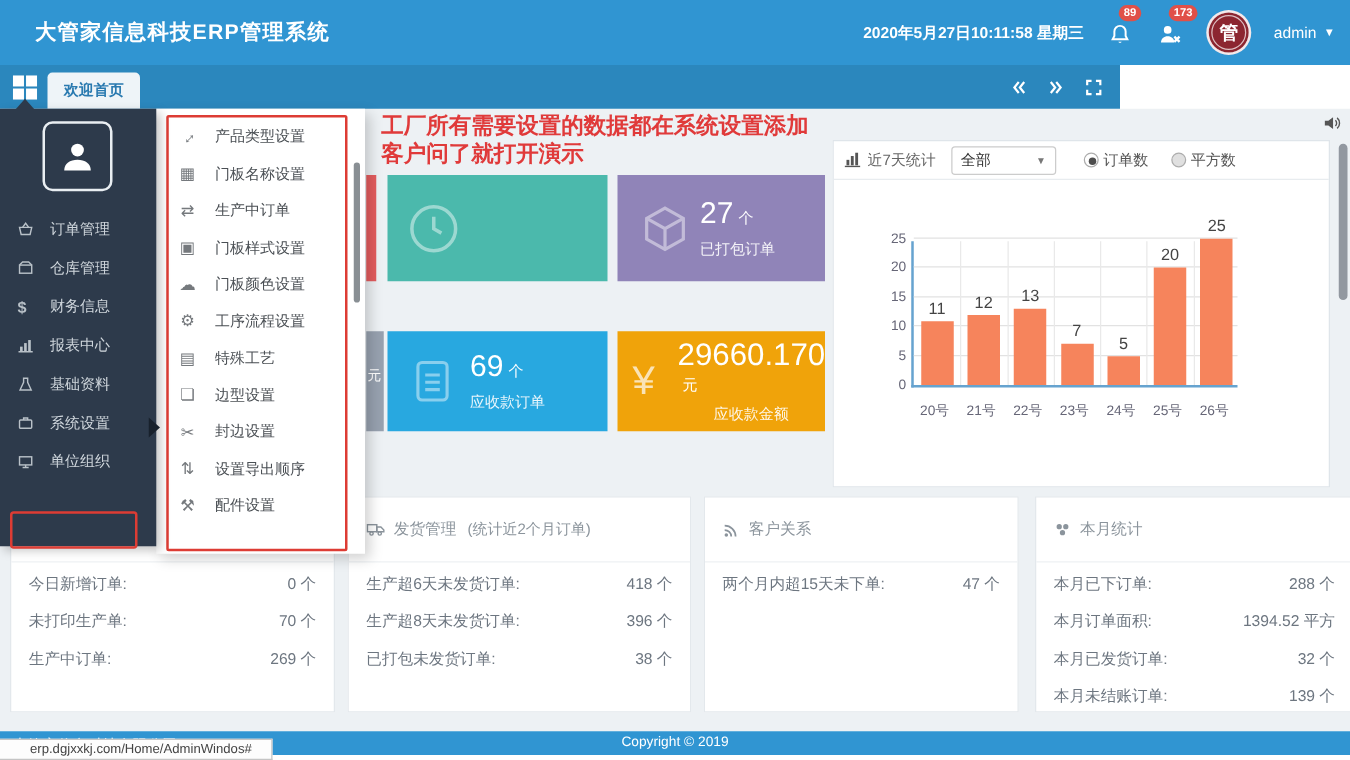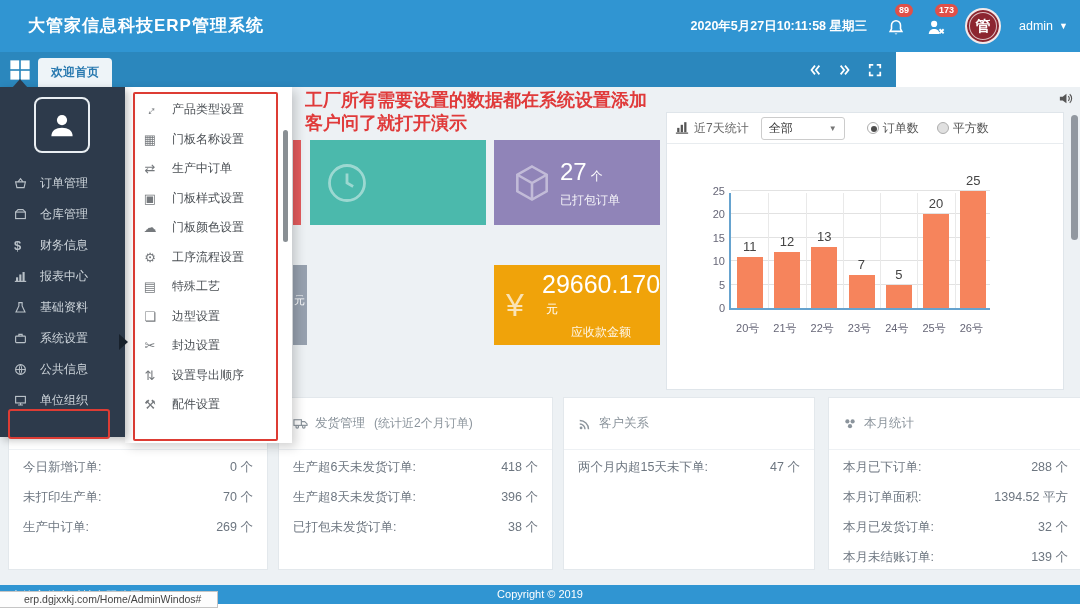--- a/index.html
+++ b/index.html
@@ -188,20 +188,29 @@
             <path d="M12 3l8 4.5v9L12 21l-8-4.5v-9L12 3z" fill="none" stroke="#fff" stroke-width="1.4"></path>
             <path d="M4 7.5l8 4.5 8-4.5M12 12v9" fill="none" stroke="#fff" stroke-width="1.4"></path>
           </svg>
         </span>
       <span class="ctext"><span class="cnum">27</span><span class="cunit">个</span><div class="clabel">已打包订单</div></span>
     </div>
 
     <div class="sliver" style="left: 293px; top: 178px; width: 14px; height: 80px; background: rgb(151, 161, 175);">
         <span>元</span>
       </div>
+    <div class="card" style="left: 310px; top: 178px; width: 176px; height: 80px; background: rgb(40, 168, 224);">
+      <span class="cicon">
+          <svg width="40" height="40" viewBox="0 0 24 24">
+            <rect x="5" y="3" width="14" height="18" rx="2" fill="none" stroke="#fff" stroke-width="1.5"></rect>
+            <path d="M8.5 9h7M8.5 12.5h7M8.5 16h7" stroke="#fff" stroke-width="1.5"></path>
+          </svg>
+        </span>
+      <span class="ctext"><span class="cnum">69</span><span class="cunit">个</span><div class="clabel">应收款订单</div></span>
+    </div>
     <div class="card" style="left: 494px; top: 178px; width: 166px; height: 80px; background: rgb(240, 163, 10);">
       <span class="cicon" style="left:12px; font-size:32px; opacity:.7;">¥</span>
       <span class="ctext" style="left:48px;"><span class="cnum" style="font-size:25px;">29660.170</span><span class="cunit">元</span><div class="clabel" style="text-align:center;">应收款金额</div></span>
     </div>
 
     <div class="chart-panel">
       <div class="cp-head">
         <span class="cp-title">
           <svg width="14" height="14" viewBox="0 0 16 16">
               <path d="M1 15h14" stroke="#555" stroke-width="1.4"></path>
@@ -411,29 +420,20 @@
               <svg width="13" height="13" viewBox="0 0 16 16">
                 <rect x="2" y="5" width="12" height="8" rx="1" fill="none" stroke="currentColor" stroke-width="1.4"></rect>
                 <path d="M6 5V3h4v2" fill="none" stroke="currentColor" stroke-width="1.4"></path>
               </svg>
             </span>
           <span>系统设置</span>
         </div>
         <div class="sb-item">
           <span class="sicon">
               <svg width="13" height="13" viewBox="0 0 16 16">
-                <circle cx="8" cy="8" r="6" fill="none" stroke="currentColor" stroke-width="1.4"></circle>
-                <path d="M2 8h12M8 2c-2 2-2 10 0 12 2-2 2-10 0-12z" fill="none" stroke="currentColor" stroke-width="1.2"></path>
-              </svg>
-            </span>
-          <span>公共信息</span>
-        </div>
-        <div class="sb-item">
-          <span class="sicon">
-              <svg width="13" height="13" viewBox="0 0 16 16">
                 <rect x="2" y="3" width="12" height="8" fill="none" stroke="currentColor" stroke-width="1.4"></rect>
                 <path d="M5 13.5h6M8 11v2.5" stroke="currentColor" stroke-width="1.4"></path>
               </svg>
             </span>
           <span>单位组织</span>
         </div>
       </div>
       <div class="active-box"></div>
     </div>
     <div class="sb-arrow"></div>

